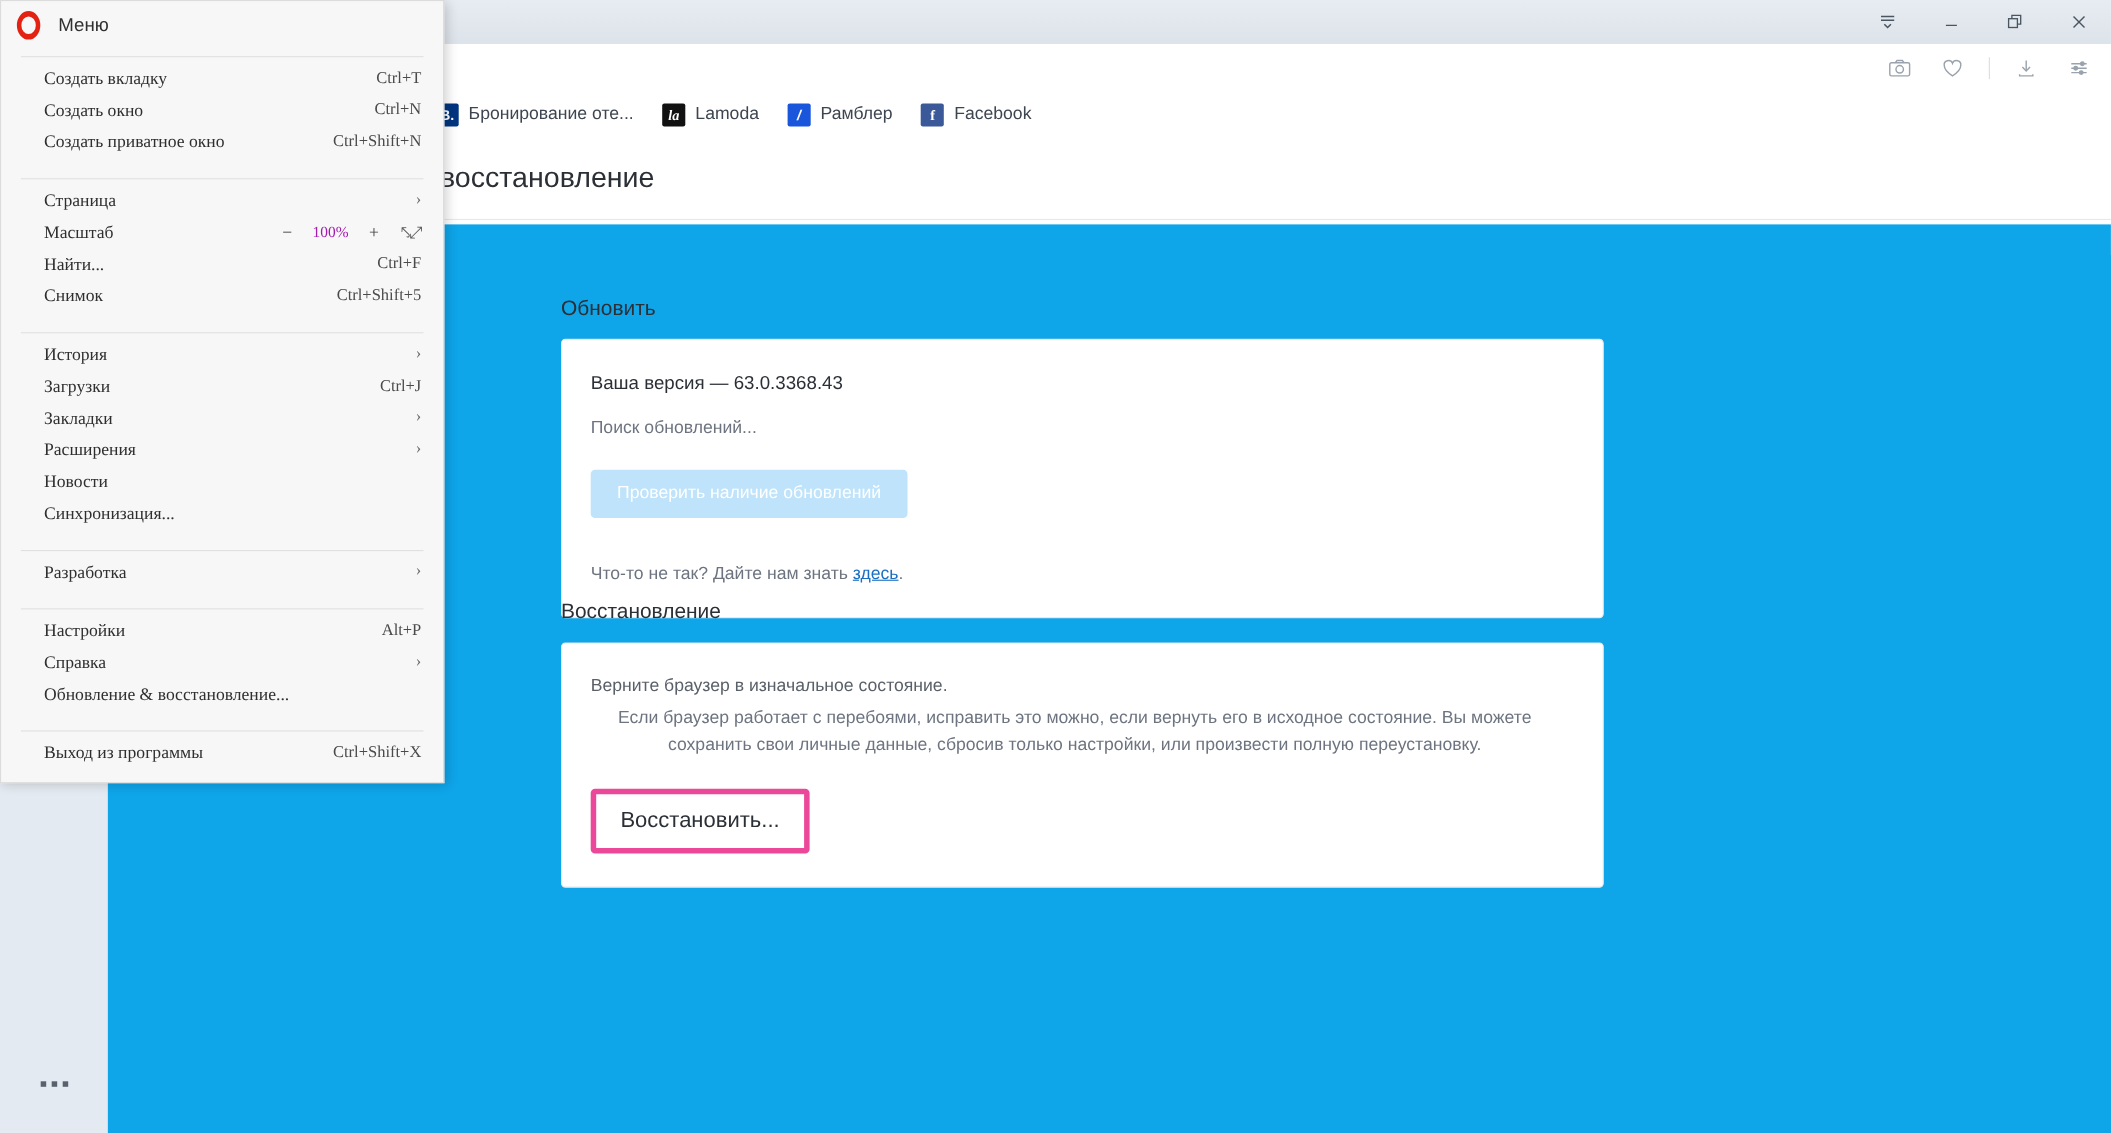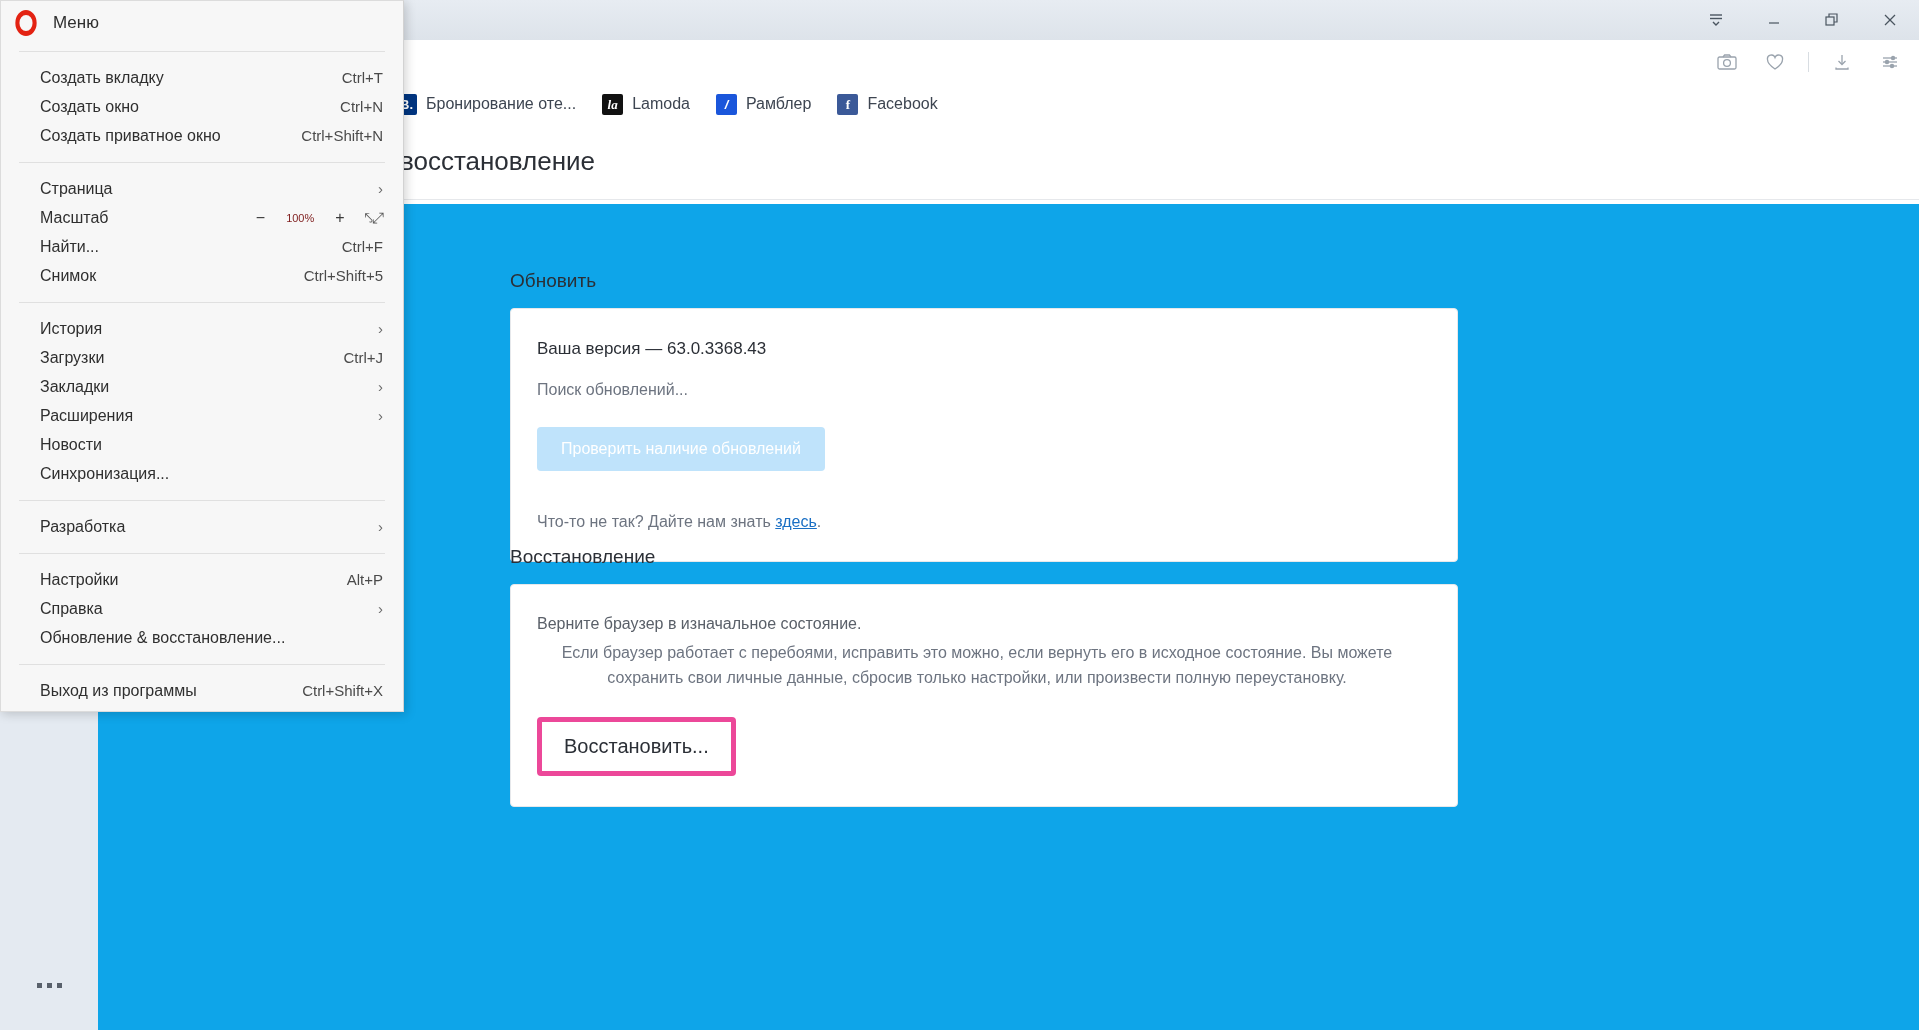--- a/index.html
+++ b/index.html
@@ -110,29 +110,29 @@
     height:44px; padding: 0 18px 0 12px;
   }
   .opera-logo {
     width:26px; height:26px; border-radius:50%;
     border:5px solid #e32212; background: transparent;
     transform: scaleX(0.82);
   }
   .omenu-head-label { font-size:17px; color:#2f2f2f; }
   .omenu-sep { height:1px; background:#e0e0e0; margin: 6px 18px 6px 18px; }
   .mi {
-    display:flex; align-items:center; height:29px;
-    padding: 0 20px 0 39px; font-size:16px; color:#2f2f2f; white-space:nowrap;
+    display:flex; align-items:flex-start; height:29px;
+    padding: 0 20px 0 39px; font-size:16px; color:#2f2f2f; white-space:nowrap;font-family:Liberation Serif, serif;
   }
   .mi .label { flex:1; }
   .mi .accel { color:#4a4a4a; font-size:15px; }
   .mi .chev { color:#6b6b6b; font-size:15px; line-height:1; }
   .zoom-ctl { display:flex; align-items:center; gap:14px; }
   .zoom-ctl .z-sign { font-size:16px; color:#3a3a3a; }
-  .zoom-ctl .z-val  { font-size:11px; color:#7f1d1d; min-width:42px; text-align:center; }
+  .zoom-ctl .z-val  { font-size:14px; color:#a21caf; min-width:42px; text-align:center; }
   .zoom-ctl .z-full { font-size:15px; color:#5a5a5a; margin-left: 6px; letter-spacing:-1px; }
   .pad-top { padding-top:5px; }
   .pad-bot { padding-bottom:6px; }
 </style>
 </head>
 <body>
 
 <div id="root">
 
   <div class="titlebar">

